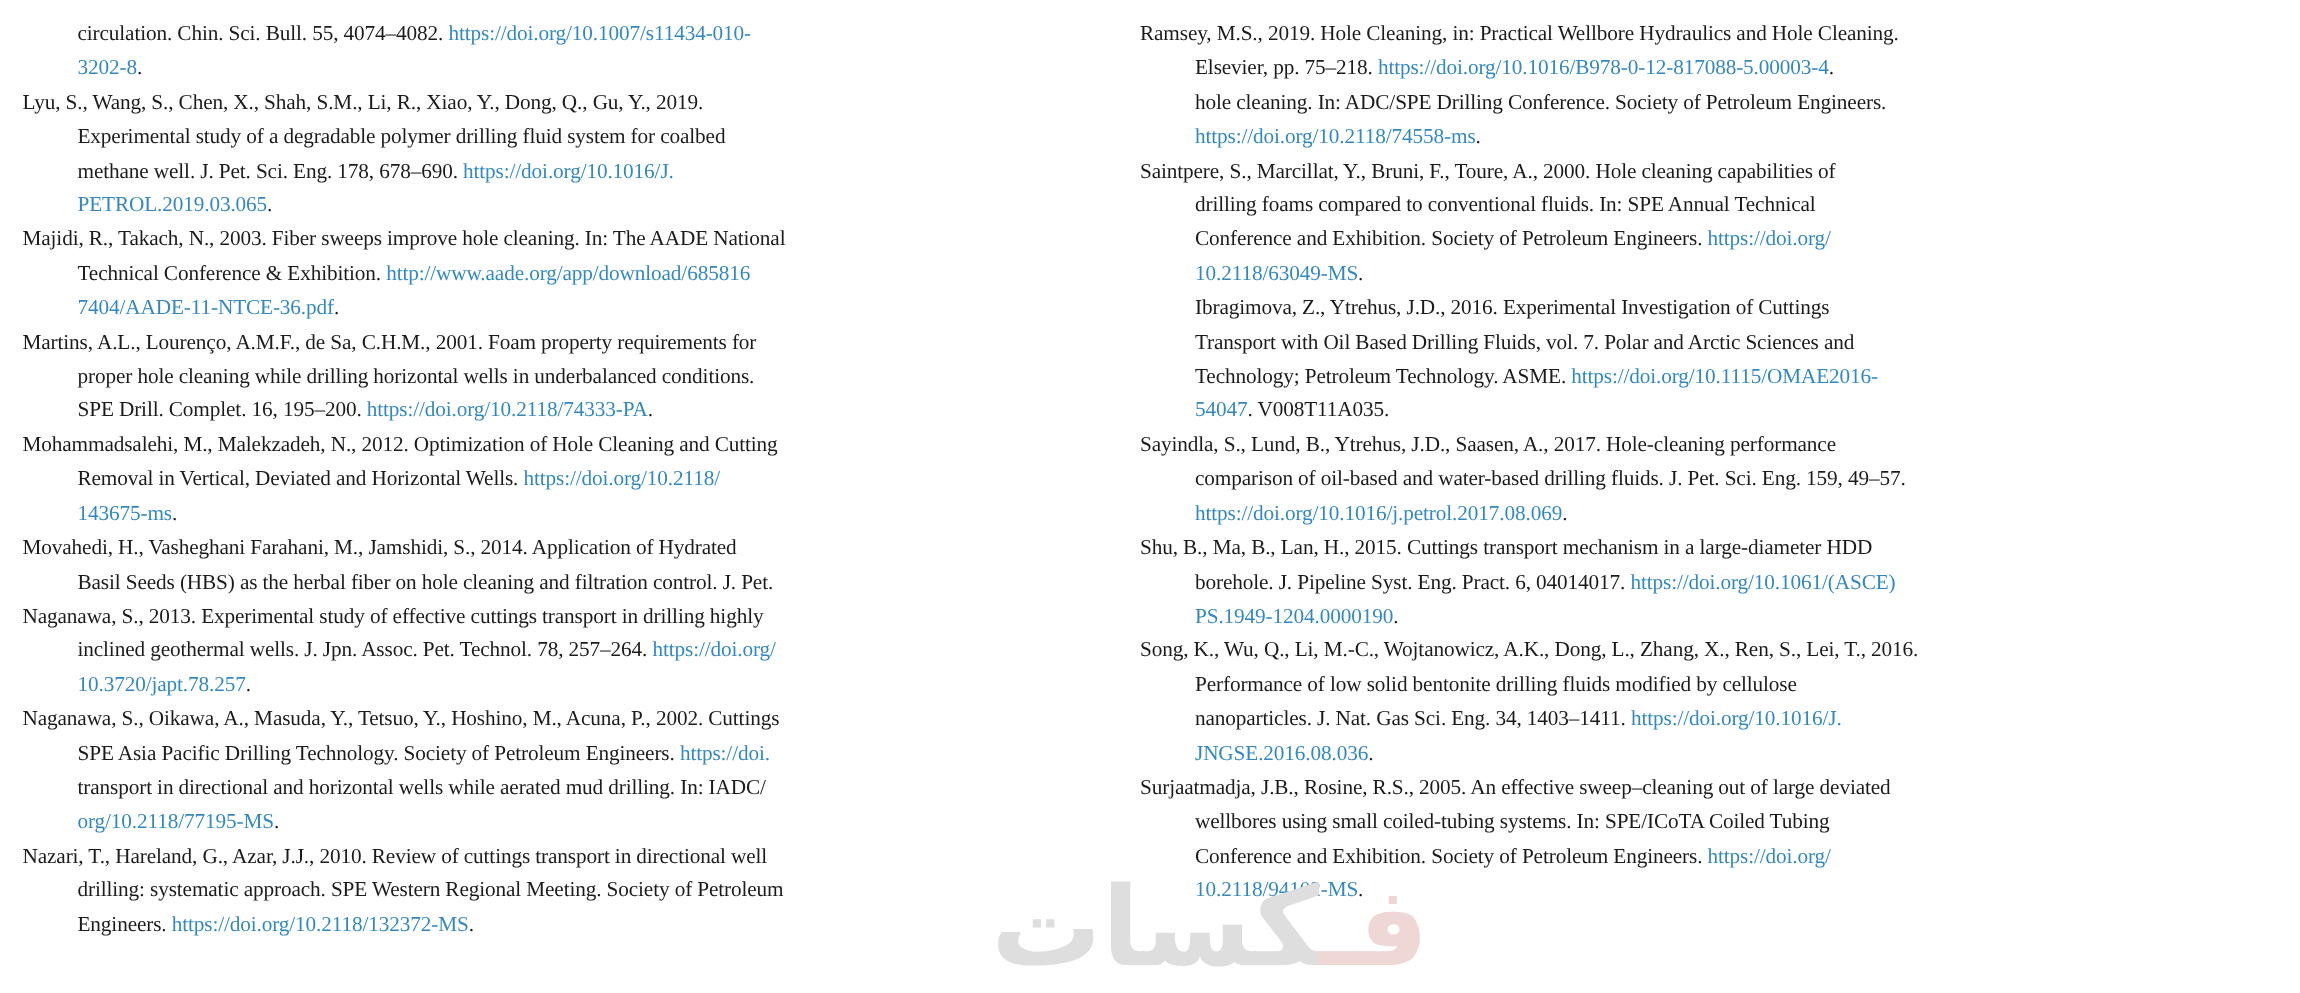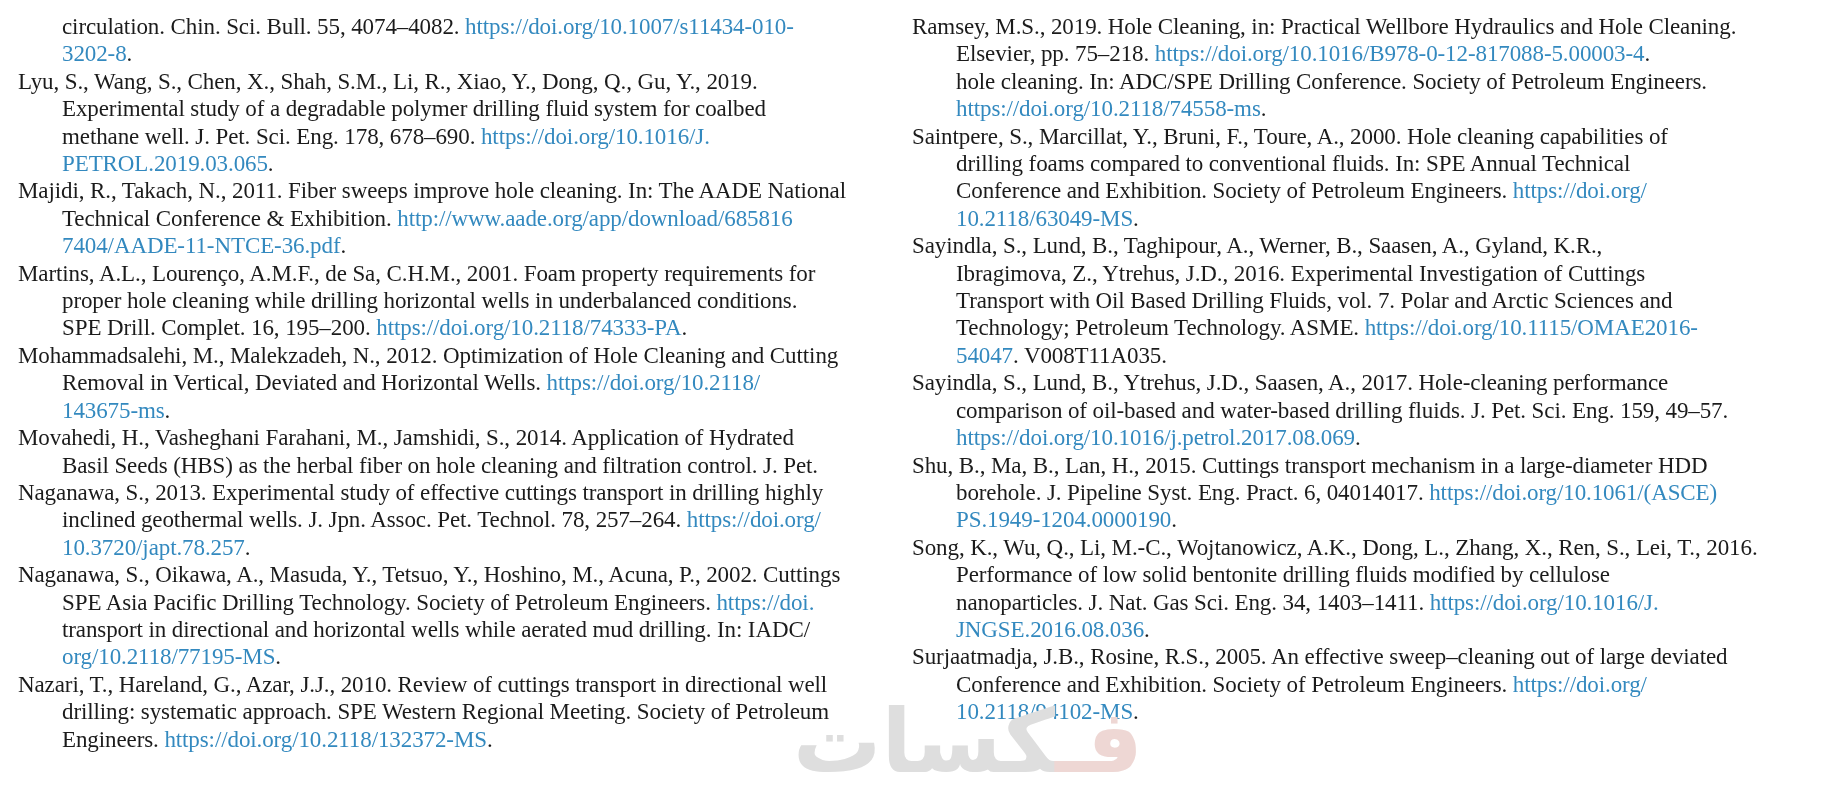--- a/index.html
+++ b/index.html
@@ -13,21 +13,21 @@
     position: relative;
     width: 1840px; height: 794px;
     padding: 13px 0 0 18px;
   }
   .cols { display: flex; }
   .col { flex: 0 0 auto; }
   .col-left  { width: 845px; }
   .col-right { width: 890px; margin-left: 49px; }
   .entry { }
   .line {
-    font-size: 23px;
+    font-size: 17px;
     line-height: 27.4px;
     color: #1b1b1b;
     white-space: nowrap;
     letter-spacing: -0.1px;
   }
   .line.ind { padding-left: 44px; }
   .lnk { color: #3389bf; }
   .watermark {
     position: absolute;
     left: 793px; top: 698px;
@@ -54,21 +54,21 @@
           <div class="line ind"><span>circulation. Chin. Sci. Bull. 55, 4074–4082. </span><span class="lnk">https://doi.org/10.1007/s11434-010-</span></div>
           <div class="line ind"><span class="lnk">3202-8</span><span>.</span></div>
         </div>
         <div class="entry">
           <div class="line"><span>Lyu, S., Wang, S., Chen, X., Shah, S.M., Li, R., Xiao, Y., Dong, Q., Gu, Y., 2019.</span></div>
           <div class="line ind"><span>Experimental study of a degradable polymer drilling fluid system for coalbed</span></div>
           <div class="line ind"><span>methane well. J. Pet. Sci. Eng. 178, 678–690. </span><span class="lnk">https://doi.org/10.1016/J.</span></div>
           <div class="line ind"><span class="lnk">PETROL.2019.03.065</span><span>.</span></div>
         </div>
         <div class="entry">
-          <div class="line"><span>Majidi, R., Takach, N., 2011. Fiber sweeps improve hole cleaning. In: The AADE National</span></div>
+          <div class="line"><span>Majidi, R., Takach, N., 2003. Fiber sweeps improve hole cleaning. In: The AADE National</span></div>
           <div class="line ind"><span>Technical Conference &amp; Exhibition. </span><span class="lnk">http://www.aade.org/app/download/685816</span></div>
           <div class="line ind"><span class="lnk">7404/AADE-11-NTCE-36.pdf</span><span>.</span></div>
         </div>
         <div class="entry">
           <div class="line"><span>Martins, A.L., Lourenço, A.M.F., de Sa, C.H.M., 2001. Foam property requirements for</span></div>
           <div class="line ind"><span>proper hole cleaning while drilling horizontal wells in underbalanced conditions.</span></div>
           <div class="line ind"><span>SPE Drill. Complet. 16, 195–200. </span><span class="lnk">https://doi.org/10.2118/74333-PA</span><span>.</span></div>
         </div>
         <div class="entry">
           <div class="line"><span>Mohammadsalehi, M., Malekzadeh, N., 2012. Optimization of Hole Cleaning and Cutting</span></div>
@@ -105,21 +105,20 @@
           <div class="line ind"><span>hole cleaning. In: ADC/SPE Drilling Conference. Society of Petroleum Engineers.</span></div>
           <div class="line ind"><span class="lnk">https://doi.org/10.2118/74558-ms</span><span>.</span></div>
         </div>
         <div class="entry">
           <div class="line"><span>Saintpere, S., Marcillat, Y., Bruni, F., Toure, A., 2000. Hole cleaning capabilities of</span></div>
           <div class="line ind"><span>drilling foams compared to conventional fluids. In: SPE Annual Technical</span></div>
           <div class="line ind"><span>Conference and Exhibition. Society of Petroleum Engineers. </span><span class="lnk">https://doi.org/</span></div>
           <div class="line ind"><span class="lnk">10.2118/63049-MS</span><span>.</span></div>
         </div>
         <div class="entry">
-          <div class="line"><span>Sayindla, S., Lund, B., Taghipour, A., Werner, B., Saasen, A., Gyland, K.R.,</span></div>
           <div class="line ind"><span>Ibragimova, Z., Ytrehus, J.D., 2016. Experimental Investigation of Cuttings</span></div>
           <div class="line ind"><span>Transport with Oil Based Drilling Fluids, vol. 7. Polar and Arctic Sciences and</span></div>
           <div class="line ind"><span>Technology; Petroleum Technology. ASME. </span><span class="lnk">https://doi.org/10.1115/OMAE2016-</span></div>
           <div class="line ind"><span class="lnk">54047</span><span>. V008T11A035.</span></div>
         </div>
         <div class="entry">
           <div class="line"><span>Sayindla, S., Lund, B., Ytrehus, J.D., Saasen, A., 2017. Hole-cleaning performance</span></div>
           <div class="line ind"><span>comparison of oil-based and water-based drilling fluids. J. Pet. Sci. Eng. 159, 49–57.</span></div>
           <div class="line ind"><span class="lnk">https://doi.org/10.1016/j.petrol.2017.08.069</span><span>.</span></div>
         </div>
@@ -129,20 +128,21 @@
           <div class="line ind"><span class="lnk">PS.1949-1204.0000190</span><span>.</span></div>
         </div>
         <div class="entry">
           <div class="line"><span>Song, K., Wu, Q., Li, M.-C., Wojtanowicz, A.K., Dong, L., Zhang, X., Ren, S., Lei, T., 2016.</span></div>
           <div class="line ind"><span>Performance of low solid bentonite drilling fluids modified by cellulose</span></div>
           <div class="line ind"><span>nanoparticles. J. Nat. Gas Sci. Eng. 34, 1403–1411. </span><span class="lnk">https://doi.org/10.1016/J.</span></div>
           <div class="line ind"><span class="lnk">JNGSE.2016.08.036</span><span>.</span></div>
         </div>
         <div class="entry">
           <div class="line"><span>Surjaatmadja, J.B., Rosine, R.S., 2005. An effective sweep–cleaning out of large deviated</span></div>
+          <div class="line ind"><span>wellbores using small coiled-tubing systems. In: SPE/ICoTA Coiled Tubing</span></div>
           <div class="line ind"><span>Conference and Exhibition. Society of Petroleum Engineers. </span><span class="lnk">https://doi.org/</span></div>
           <div class="line ind"><span class="lnk">10.2118/94102-MS</span><span>.</span></div>
         </div>
       </div>
   </div>
 
   <div class="watermark">
     <span class="wm-accent">فـ</span><span class="wm-main">كسات</span>
   </div>
 </div>

